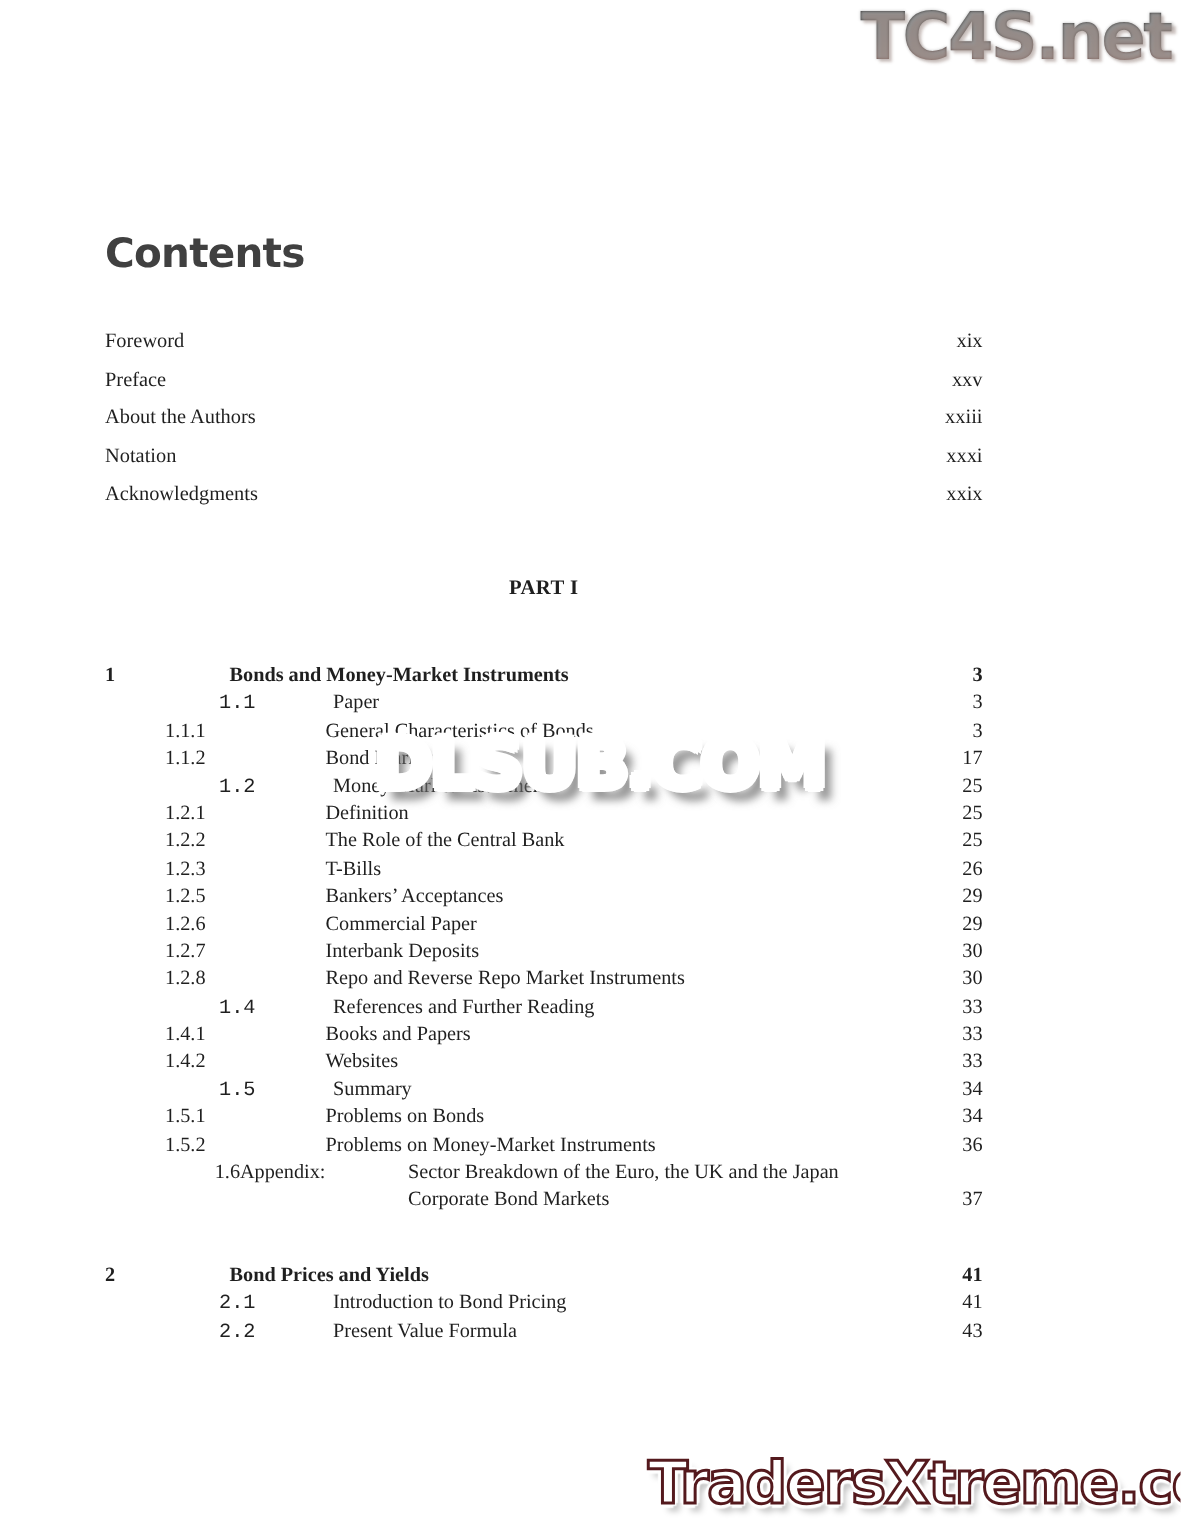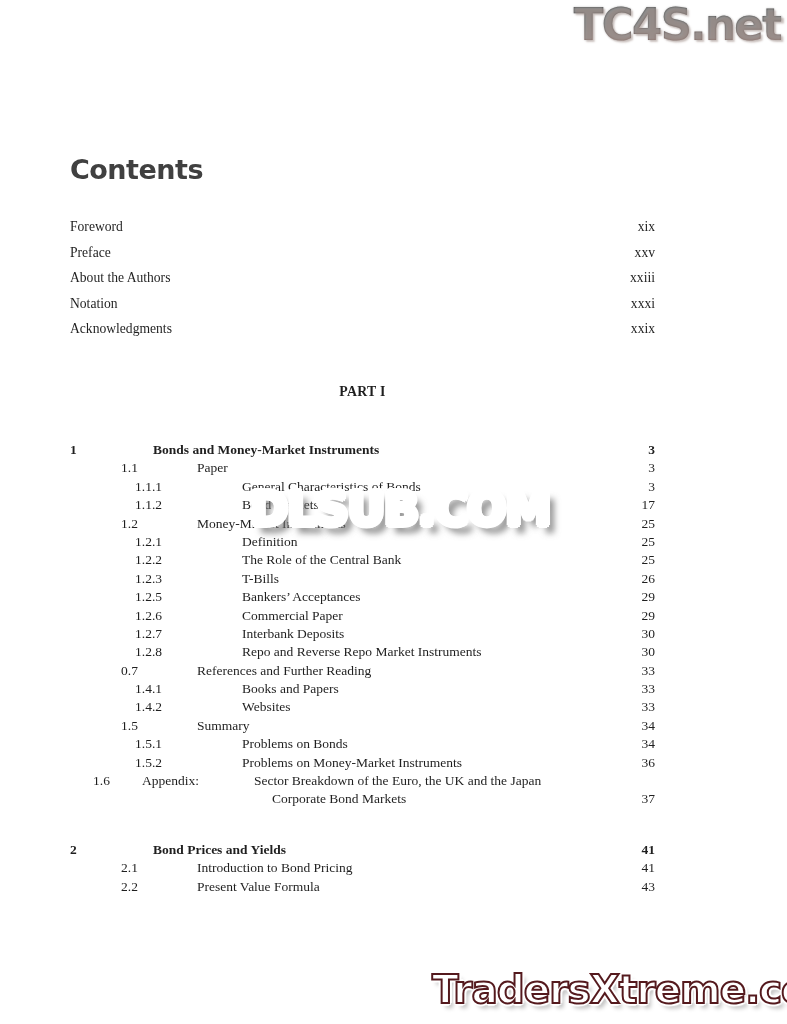--- a/index.html
+++ b/index.html
@@ -47,24 +47,24 @@
     margin-top:16px;
   }
 
   
   .toc { position:absolute; left:70px; top:441px; width:585px; font-size:13.5px; }
   .toc-row { display:flex; align-items:baseline; line-height:18.4px; height:18.4px; }
   .toc-row .num   { flex:0 0 auto; }
   .toc-row .title { flex:0 1 auto; white-space:nowrap;margin-left:32px; }
   .toc-row .pg    { margin-left:auto; flex:0 0 auto; padding-left:10px; }
   .lv0 .num { width:51px; }
-  .lv1 .num { margin-left:51px; width:44px; }
-  .lv2 .num { margin-left:65px; width:75px; }
+  .lv1 .num { margin-left:76px; width:44px;font-family:Liberation Mono, monospace; }
+  .lv2 .num { margin-left:40px; width:75px; }
   .bold { font-weight:bold; }
-  .app1 .num      { margin-left:23px; width:49px; }
+  .app1 .num      { margin-left:41px; width:49px;text-align:right; }
   .app1 .applabel { flex:0 0 auto; width:80px; }
   .app2 .spacer   { flex:0 0 auto; width:170px; }
   .chapter2 { margin-top:32px; }
 
   
   .dlsub {
     position:absolute; left:250px; top:486px;
     font-family:"DejaVu Sans", sans-serif; font-weight:bold;
     font-size:46px; line-height:46px; letter-spacing:-1px;
     display:inline-block; color:#c01028;
@@ -192,21 +192,21 @@
       <span class="num">1.2.7</span>
       <span class="title">Interbank Deposits</span>
       <span class="pg">30</span>
     </div>
     <div class="toc-row lv2">
       <span class="num">1.2.8</span>
       <span class="title">Repo and Reverse Repo Market Instruments</span>
       <span class="pg">30</span>
     </div>
     <div class="toc-row lv1">
-      <span class="num">0.7</span>
+      <span class="num">1.4</span>
       <span class="title">References and Further Reading</span>
       <span class="pg">33</span>
     </div>
     <div class="toc-row lv2">
       <span class="num">1.4.1</span>
       <span class="title">Books and Papers</span>
       <span class="pg">33</span>
     </div>
     <div class="toc-row lv2">
       <span class="num">1.4.2</span>

